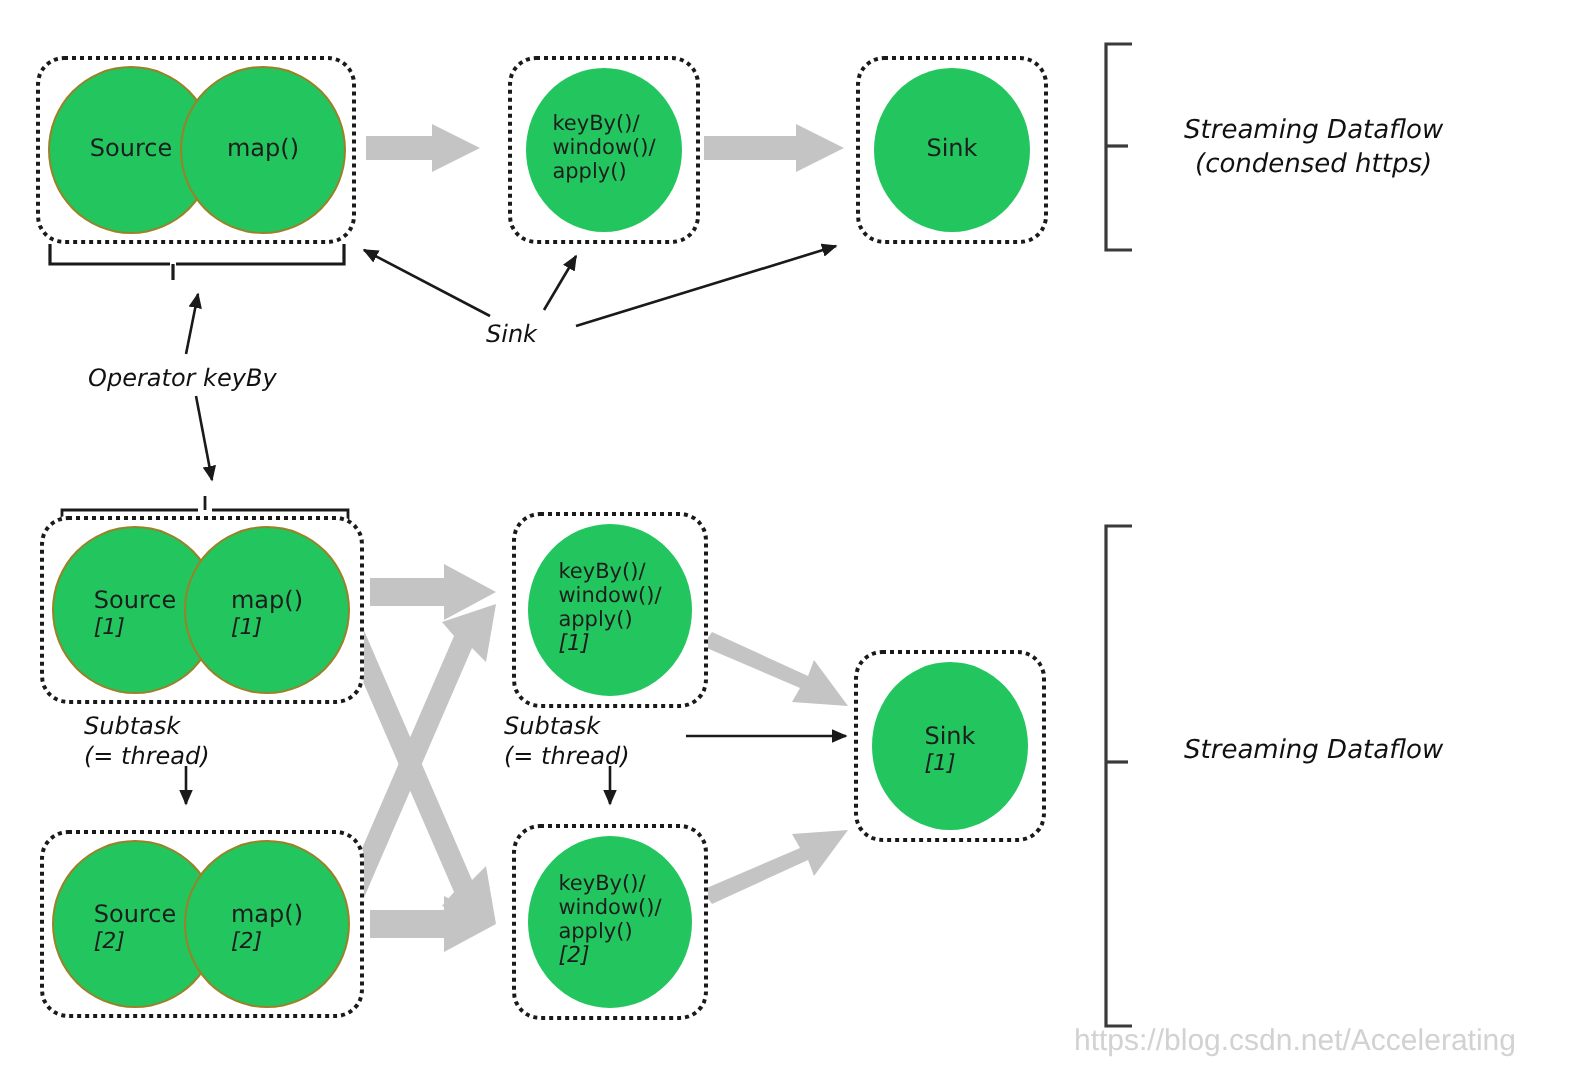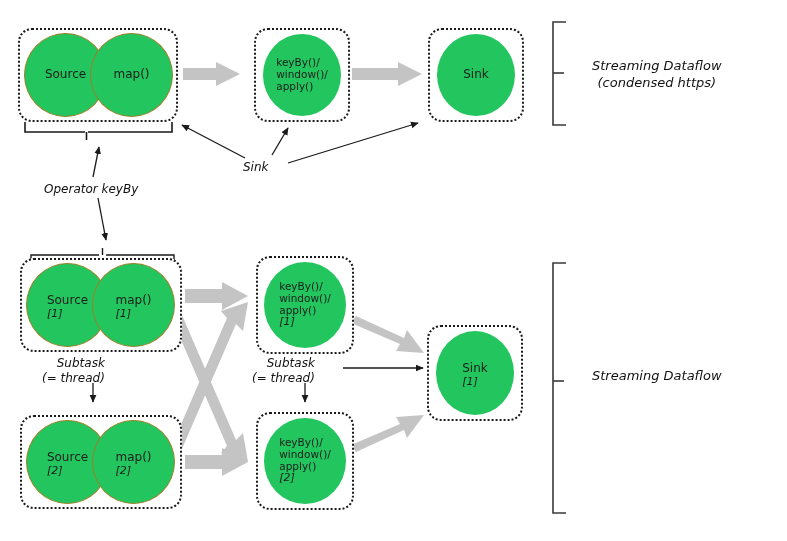--- a/index.html
+++ b/index.html
@@ -63,21 +63,21 @@
   
   .anno {
     position: absolute;
     font-style: italic;
     font-size: 12px;
     color: #111111;
     white-space: nowrap;
   }
   .anno.two {
     line-height: 1.25;
-    text-align: right;
+    text-align: left;
   }
   .legend {
     position: absolute;
     font-style: italic;
     font-size: 13px;
     color: #111111;
     line-height: 1.3;
     white-space: nowrap;
   }
   .legend .l2 {
@@ -263,14 +263,15 @@
   </div>
   <div class="anno two" style="left:252px; top:356px;">
     <span>Subtask</span><br>
     <span>(= thread)</span>
   </div>
 
   <div class="legend" style="left:592px; top:368px;">
     <span>Streaming Dataflow</span>
   </div>
 
+  <span class="watermark" style="left:537px; top:512px;">https://blog.csdn.net/Accelerating</span>
 
 </div>
 
 </body></html>

